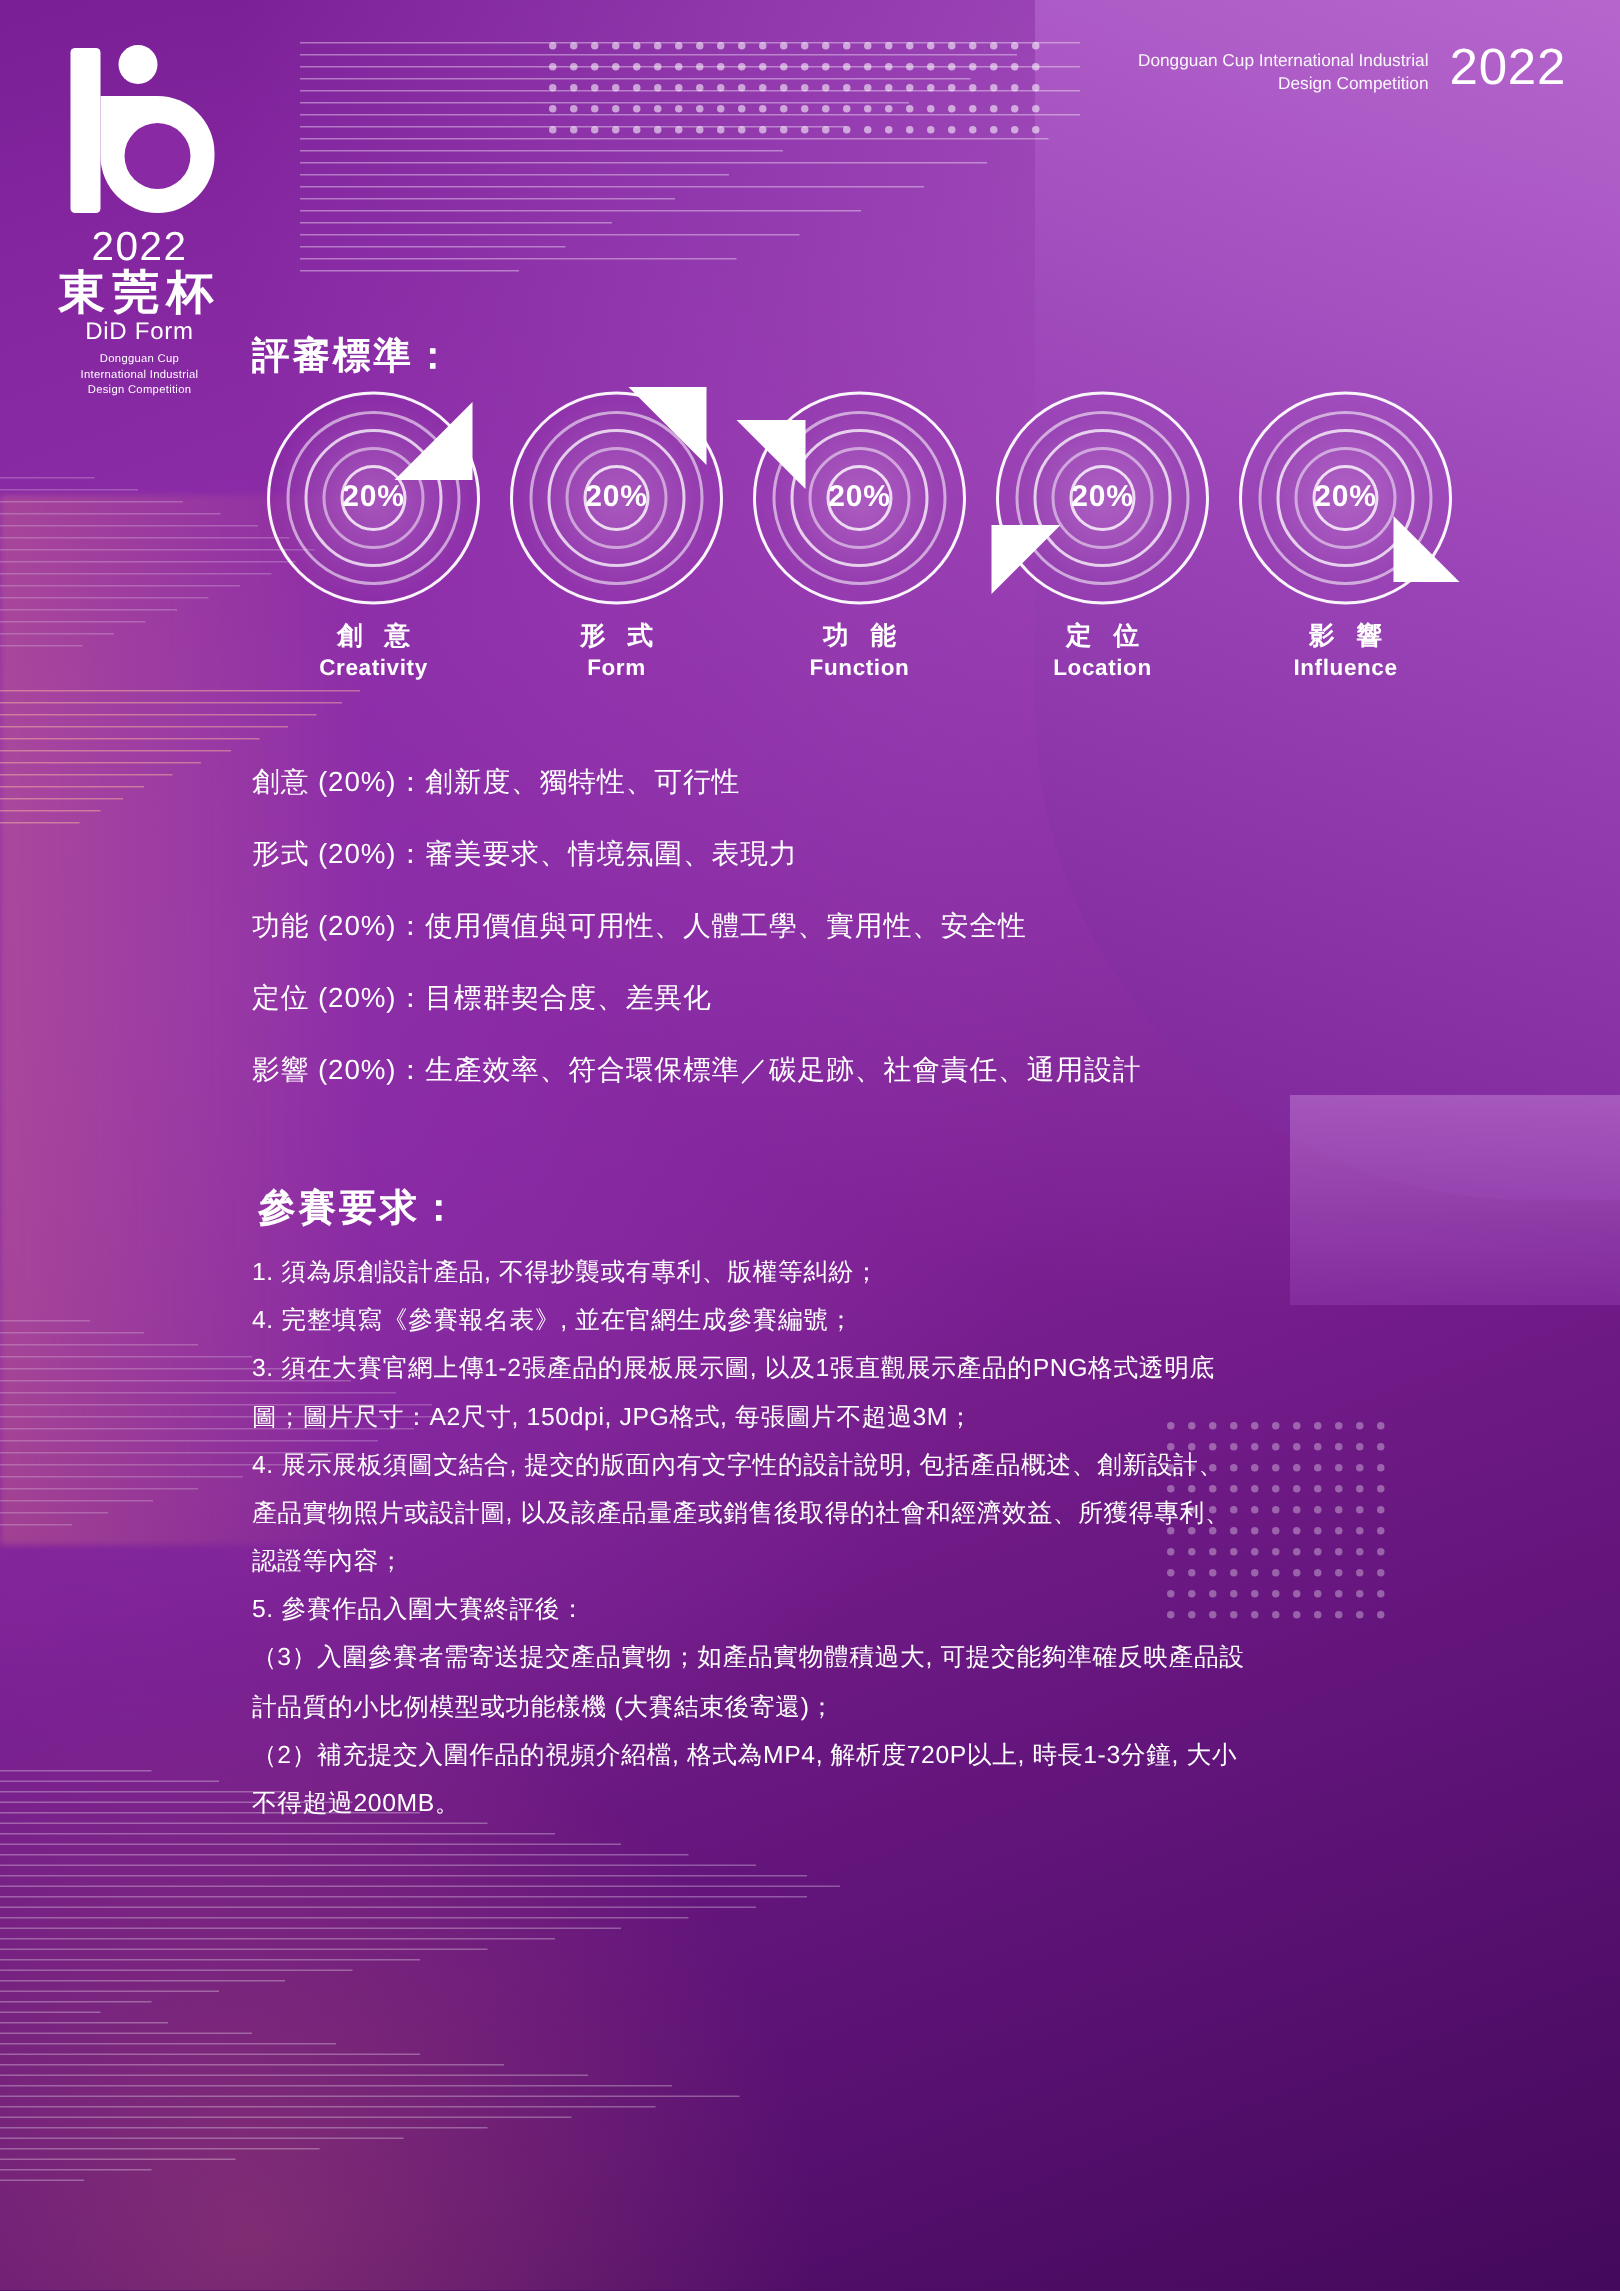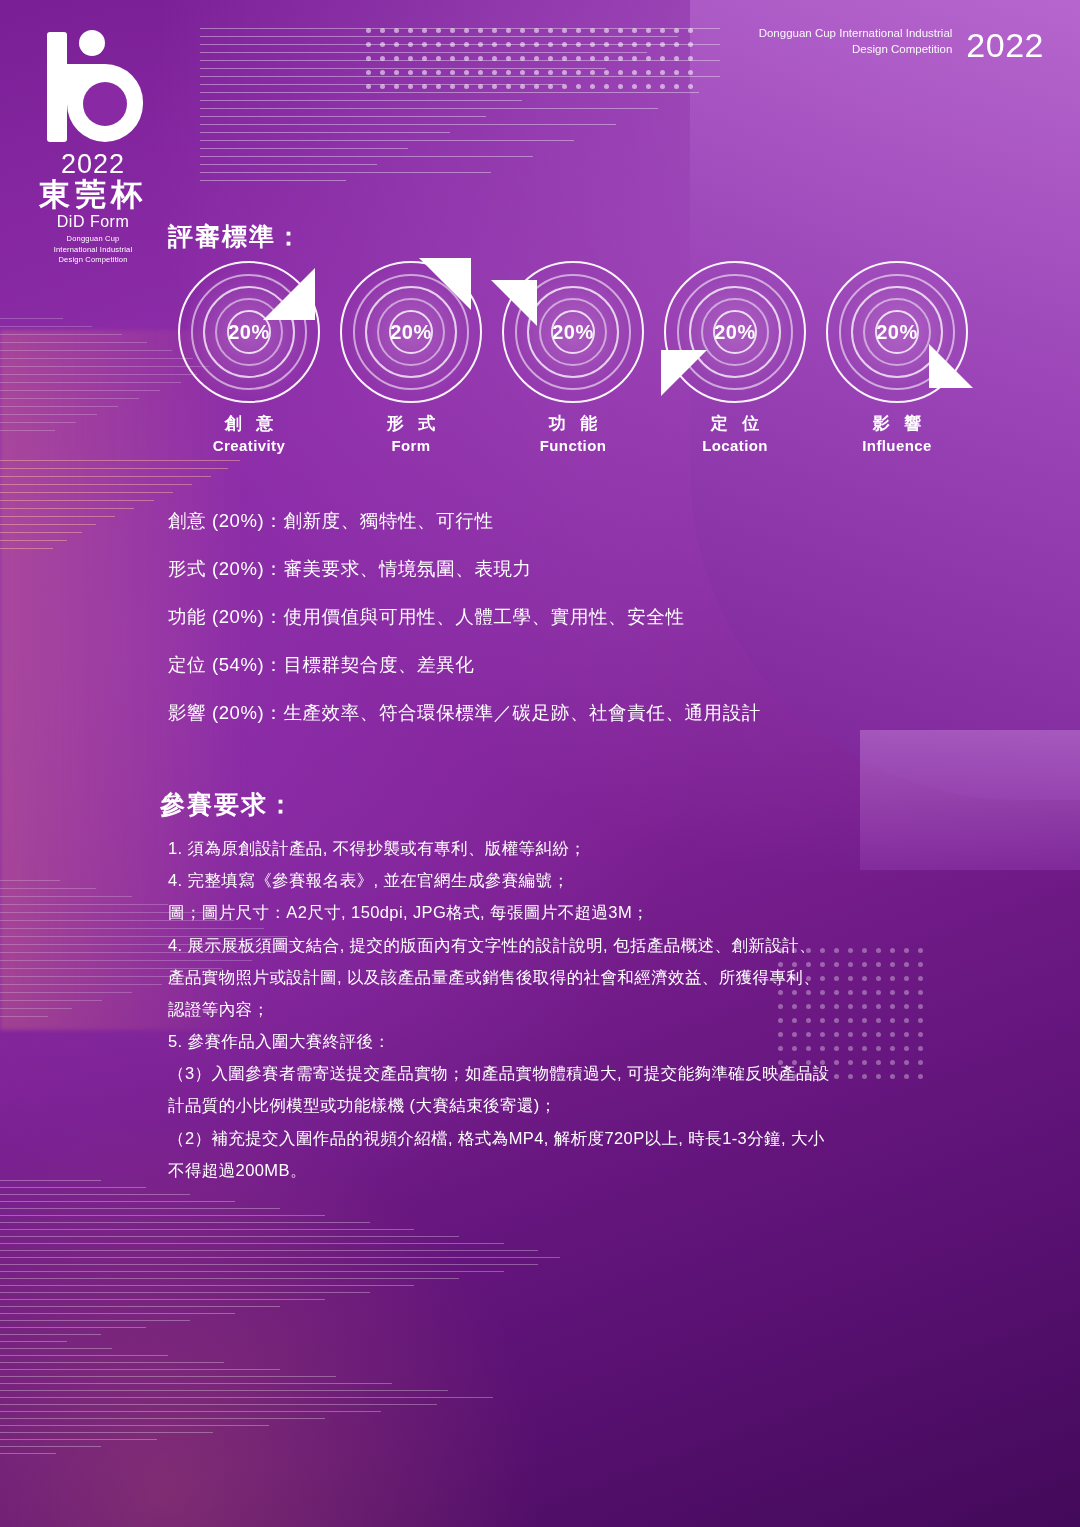--- a/index.html
+++ b/index.html
@@ -164,21 +164,21 @@
     margin-top: 3px;
     letter-spacing: .2px;
   }
 
   
   .header-right {
     position: absolute;
     right: 36px;
     top: 26px;
     display: flex;
-    align-items: flex-start;
+    align-items: flex-end;
     gap: 14px;
     color: #fff;
   }
   .header-right .hr-text {
     text-align: right;
     font-size: 11.5px;
     line-height: 1.35;
     opacity: .95;
   }
   .header-right .hr-year {
@@ -787,29 +787,30 @@
       <div class="c-label">影 響</div>
       <div class="c-sub">Influence</div>
     </div>
 
   </div>
 
   <div class="criteria-list">
     <div class="row">創意 (20%)：創新度、獨特性、可行性</div>
     <div class="row">形式 (20%)：審美要求、情境氛圍、表現力</div>
     <div class="row">功能 (20%)：使用價值與可用性、人體工學、實用性、安全性</div>
-    <div class="row">定位 (54%)：目標群契合度、差異化</div>
+    <div class="row">定位 (20%)：目標群契合度、差異化</div>
     <div class="row">影響 (20%)：生產效率、符合環保標準／碳足跡、社會責任、通用設計</div>
   </div>
 
-  <div class="section-title" style="left:160px; top:788px;text-align:center;">參賽要求：</div>
+  <div class="section-title" style="left:172px; top:788px;text-align:center;">參賽要求：</div>
 
   <div class="req-list">
     <div class="row">1. 須為原創設計產品, 不得抄襲或有專利、版權等糾紛；</div>
     <div class="row">4. 完整填寫《參賽報名表》, 並在官網生成參賽編號；</div>
+    <div class="row">3. 須在大賽官網上傳1-2張產品的展板展示圖, 以及1張直觀展示產品的PNG格式透明底</div>
     <div class="row">圖；圖片尺寸：A2尺寸, 150dpi, JPG格式, 每張圖片不超過3M；</div>
     <div class="row">4. 展示展板須圖文結合, 提交的版面內有文字性的設計說明, 包括產品概述、創新設計、</div>
     <div class="row">產品實物照片或設計圖, 以及該產品量產或銷售後取得的社會和經濟效益、所獲得專利、</div>
     <div class="row">認證等內容；</div>
     <div class="row">5. 參賽作品入圍大賽終評後：</div>
     <div class="row">（3）入圍參賽者需寄送提交產品實物；如產品實物體積過大, 可提交能夠準確反映產品設</div>
     <div class="row">計品質的小比例模型或功能樣機 (大賽結束後寄還)；</div>
     <div class="row">（2）補充提交入圍作品的視頻介紹檔, 格式為MP4, 解析度720P以上, 時長1-3分鐘, 大小</div>
     <div class="row">不得超過200MB。</div>
   </div>

